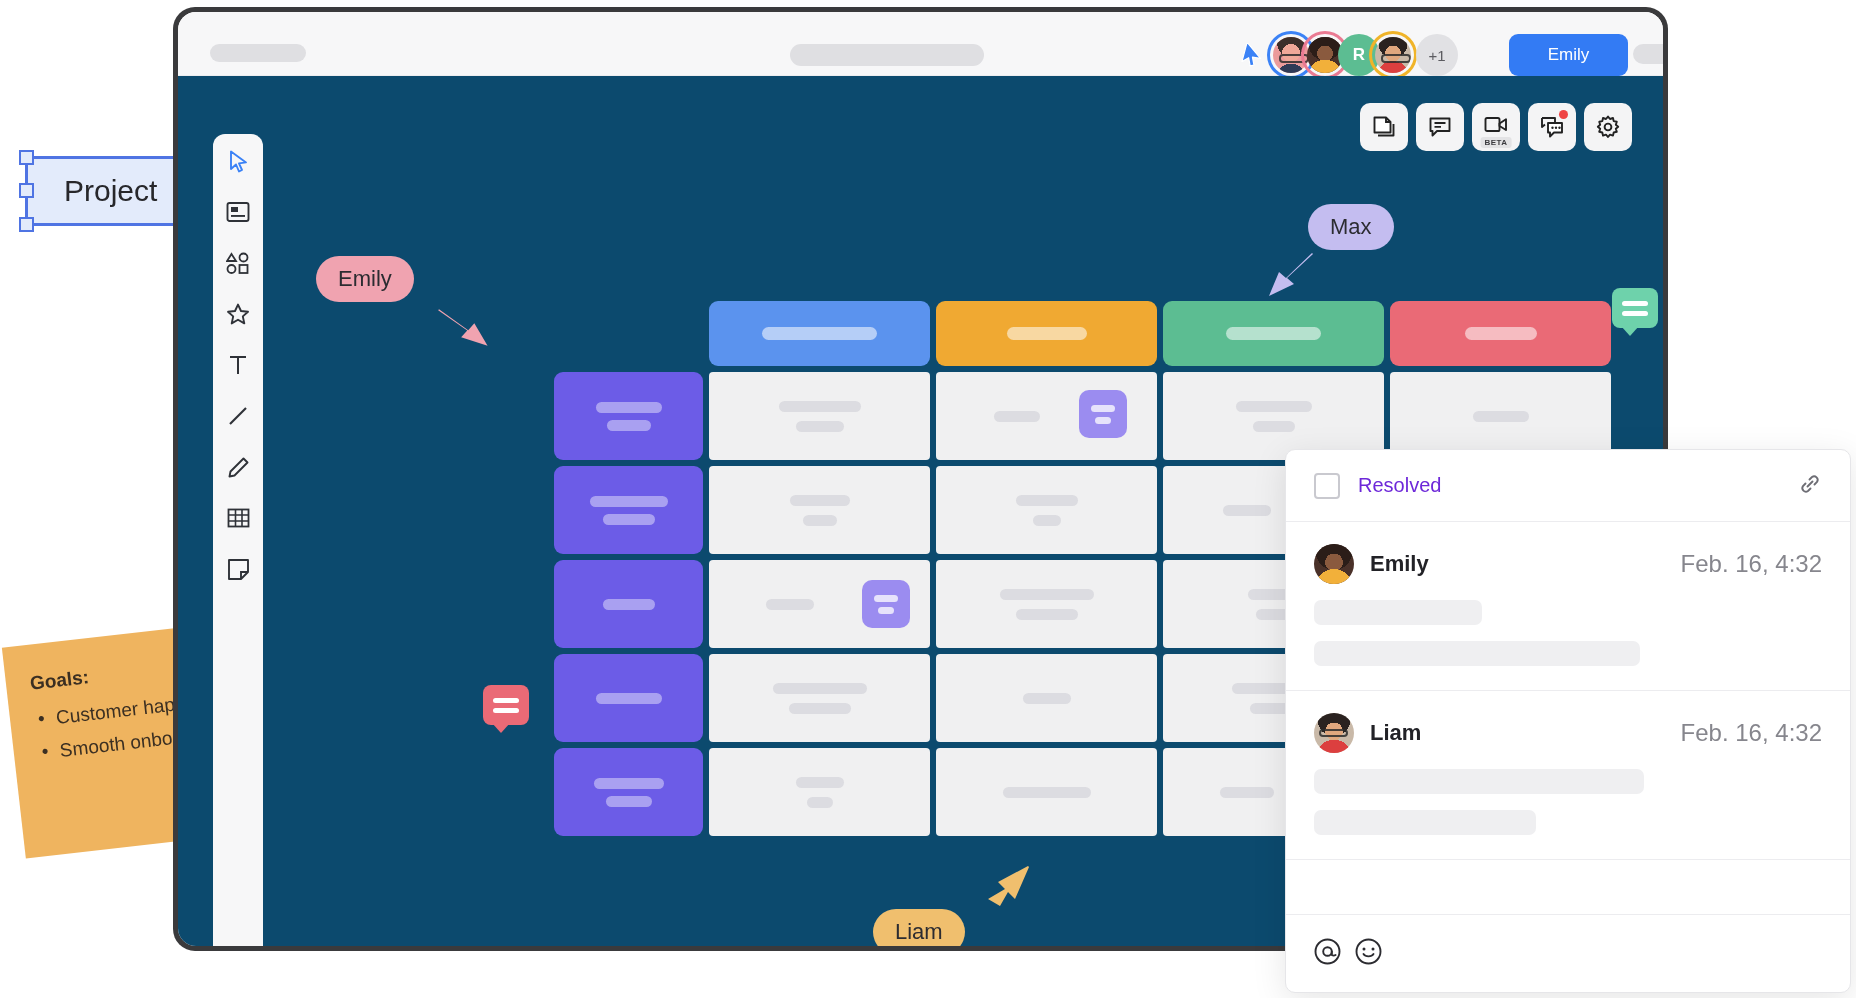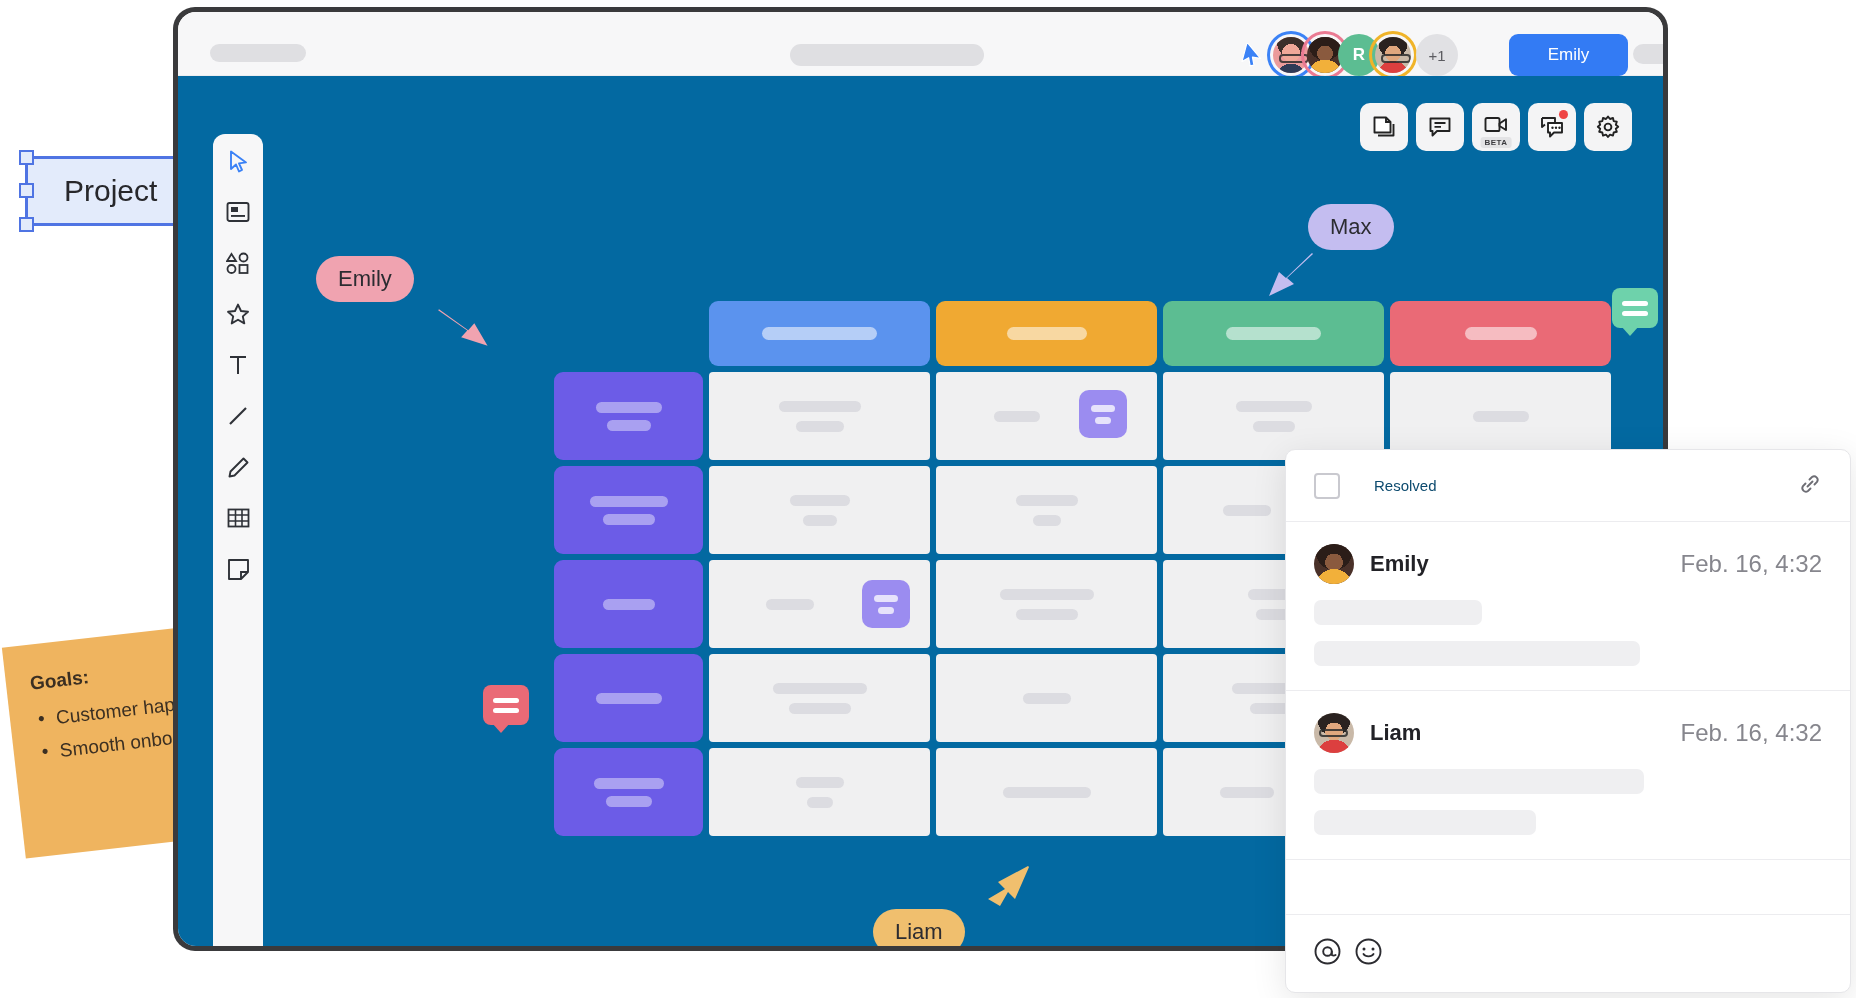--- a/index.html
+++ b/index.html
@@ -55,21 +55,21 @@
   .glasses{ position:absolute; left:6px; top:17px; width:30px; height:9px;
             border:2px solid #2b2b2b; border-radius:4px; opacity:.85;}
 
   .share-btn{
     position:absolute; left:1331px; top:22px; width:119px; height:42px;
     background:#337bf4; color:#fff; border:none; border-radius:9px;
     font-size:17px; font-family:inherit; cursor:pointer;
   }
 
   
-  .canvas{ position:absolute; left:0; top:64px; right:0; bottom:0; background:#0369a1; overflow:hidden;padding-left:40px;}
+  .canvas{ position:absolute; left:0; top:64px; right:0; bottom:0; background:#0c4a6e; overflow:hidden;padding-left:40px;}
 
   
   .rail{
     position:absolute; left:35px; top:58px; width:50px; height:830px;
     background:#f7f7f8; border-radius:12px;
     display:flex; flex-direction:column; align-items:center; padding-top:11px; gap:19px;
   }
   .rail-btn{
     width:34px; height:32px; display:flex; align-items:center; justify-content:center;
     cursor:pointer; color:#2f3238;
@@ -166,21 +166,21 @@
     position:absolute; left:1285px; top:449px; width:566px; height:544px;
     background:#fff; border:1px solid #e6e6e9; border-radius:10px;
     box-shadow:0 8px 34px rgba(0,0,0,.10);
     display:flex; flex-direction:column; overflow:hidden;
   }
   .cp-head{
     height:72px; display:flex; align-items:center; padding:0 28px;
     border-bottom:1px solid #ececef; gap:18px;
   }
   .chk{ width:26px; height:26px; border:2px solid #c9c9cf; border-radius:4px; cursor:pointer;}
-  .cp-head .ttl{ font-size:15px; color:#0c4a6e; flex:1;margin-left:16px;}
+  .cp-head .ttl{ font-size:20px; color:#6d28d9; flex:1;}
   .cp-body{ flex:1; overflow:hidden;}
   .cmt{ padding:22px 28px 24px; border-bottom:1px solid #ececef;}
   .cmt-top{ display:flex; align-items:center; gap:16px;}
   .cmt-av{ width:40px; height:40px; border-radius:50%; overflow:hidden; position:relative; flex:none;}
   .cmt-name{ font-size:22px; font-weight:700; color:#222227; flex:1;}
   .cmt-time{ font-size:24px; color:#86868d;}
   .cmt-l{ height:25px; border-radius:7px; background:#efeff1; margin-top:16px;}
   .cp-foot{
     height:78px; display:flex; align-items:center; padding:0 28px; gap:14px;
     border-top:1px solid #ececef;

